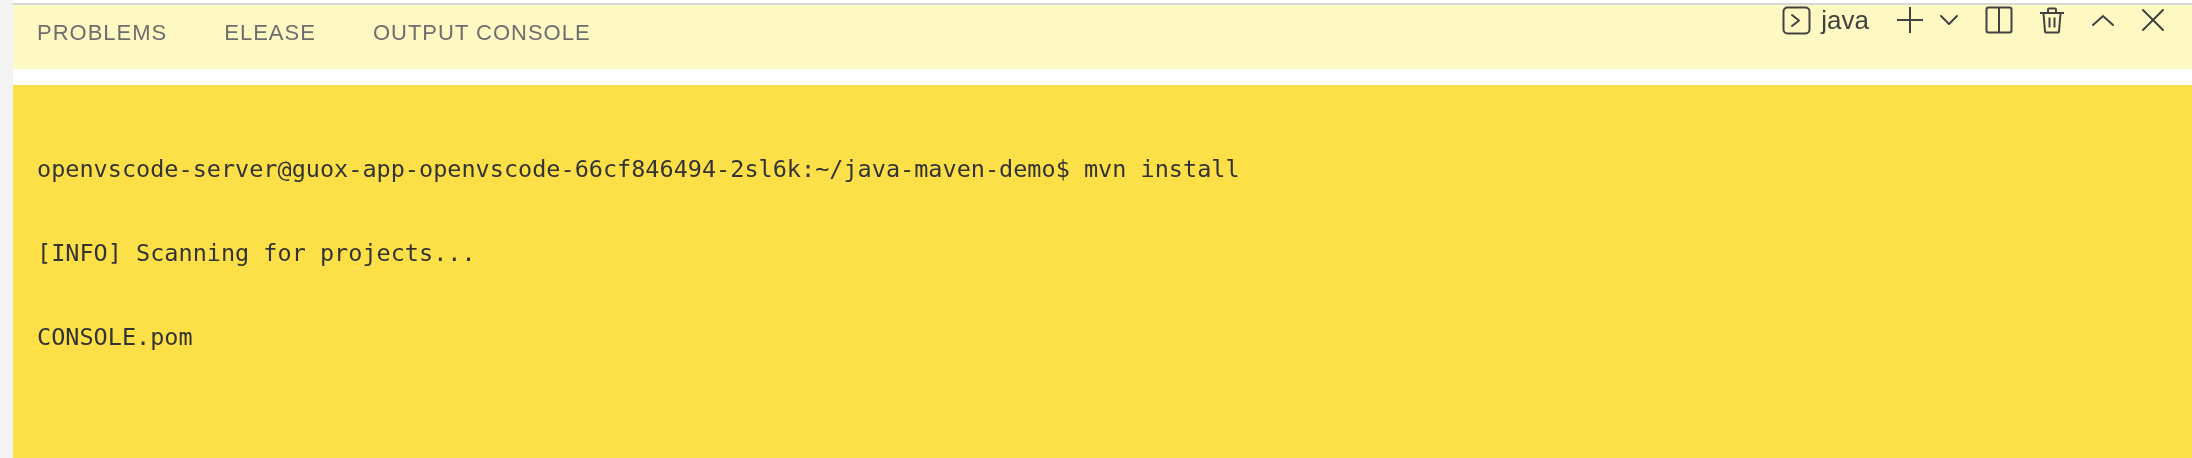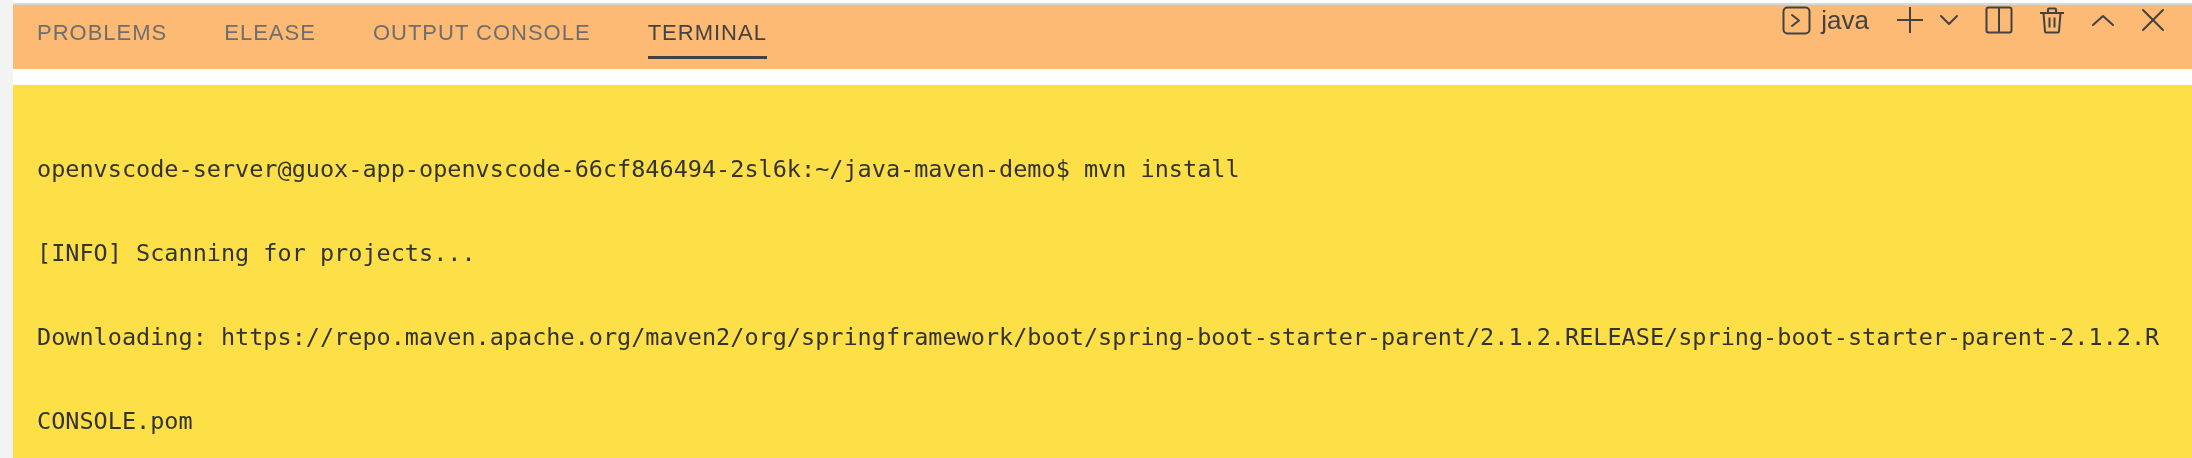--- a/index.html
+++ b/index.html
@@ -15,21 +15,21 @@
     background: #f3f3f3;
   }
   .top-border {
     position: absolute; left: 13px; right: 0; top: 3px; height: 2px;
     background: #d8d8d8;
   }
   .panel-header {
     position: absolute; left: 13px; right: 0; top: 5px; height: 64px;
     display: flex; justify-content: space-between;
     padding: 0 27px 0 24px; box-sizing: border-box;
-    background: #fdba74;
+    background: #fef9c3;
   }
   .tabs { display: flex; align-self: flex-start; padding-top: 15px; }
   .tab {
     font-size: 22px; line-height: 26px; letter-spacing: 1px;
     color: #6e6e6e;
     margin-right: 57px;
     padding-bottom: 10px;
     border-bottom: 3px solid transparent;
     cursor: pointer;
     white-space: nowrap;
@@ -64,21 +64,20 @@
 <body>
 
 <div class="left-strip"></div>
 <div class="top-border"></div>
 
 <div class="panel-header">
   <div class="tabs">
     <div class="tab">PROBLEMS</div>
     <div class="tab">ELEASE</div>
     <div class="tab">OUTPUT CONSOLE</div>
-    <div class="tab active">TERMINAL</div>
   </div>
 
   <div class="actions">
     <div class="shell-selector">
       <span>
         <svg width="29" height="29" viewBox="0 0 29 29" fill="none" stroke="#424242" stroke-width="2">
           <rect x="1.5" y="1.5" width="26" height="26" rx="4"></rect>
           <polyline points="10,9 17,14.5 10,20" stroke-linecap="round" stroke-linejoin="round"></polyline>
         </svg>
       </span>
@@ -140,21 +139,20 @@
         </svg>
       </span>
     </div>
   </div>
 </div>
 
 <div class="terminal-area">
   <div class="terminal-lines">
     <div class="term-line">openvscode-server@guox-app-openvscode-66cf846494-2sl6k:~/java-maven-demo$ mvn install</div>
     <div class="term-line">[INFO] Scanning for projects...</div>
-    <div class="term-line">Downloading: https://repo.maven.apache.org/maven2/org/springframework/boot/spring-boot-starter-parent/2.1.2.RELEASE/spring-boot-starter-parent-2.1.2.R</div>
     <div class="term-line">CONSOLE.pom</div>
     
     
     
     
     
   </div>
 </div>
 
 </body></html>

